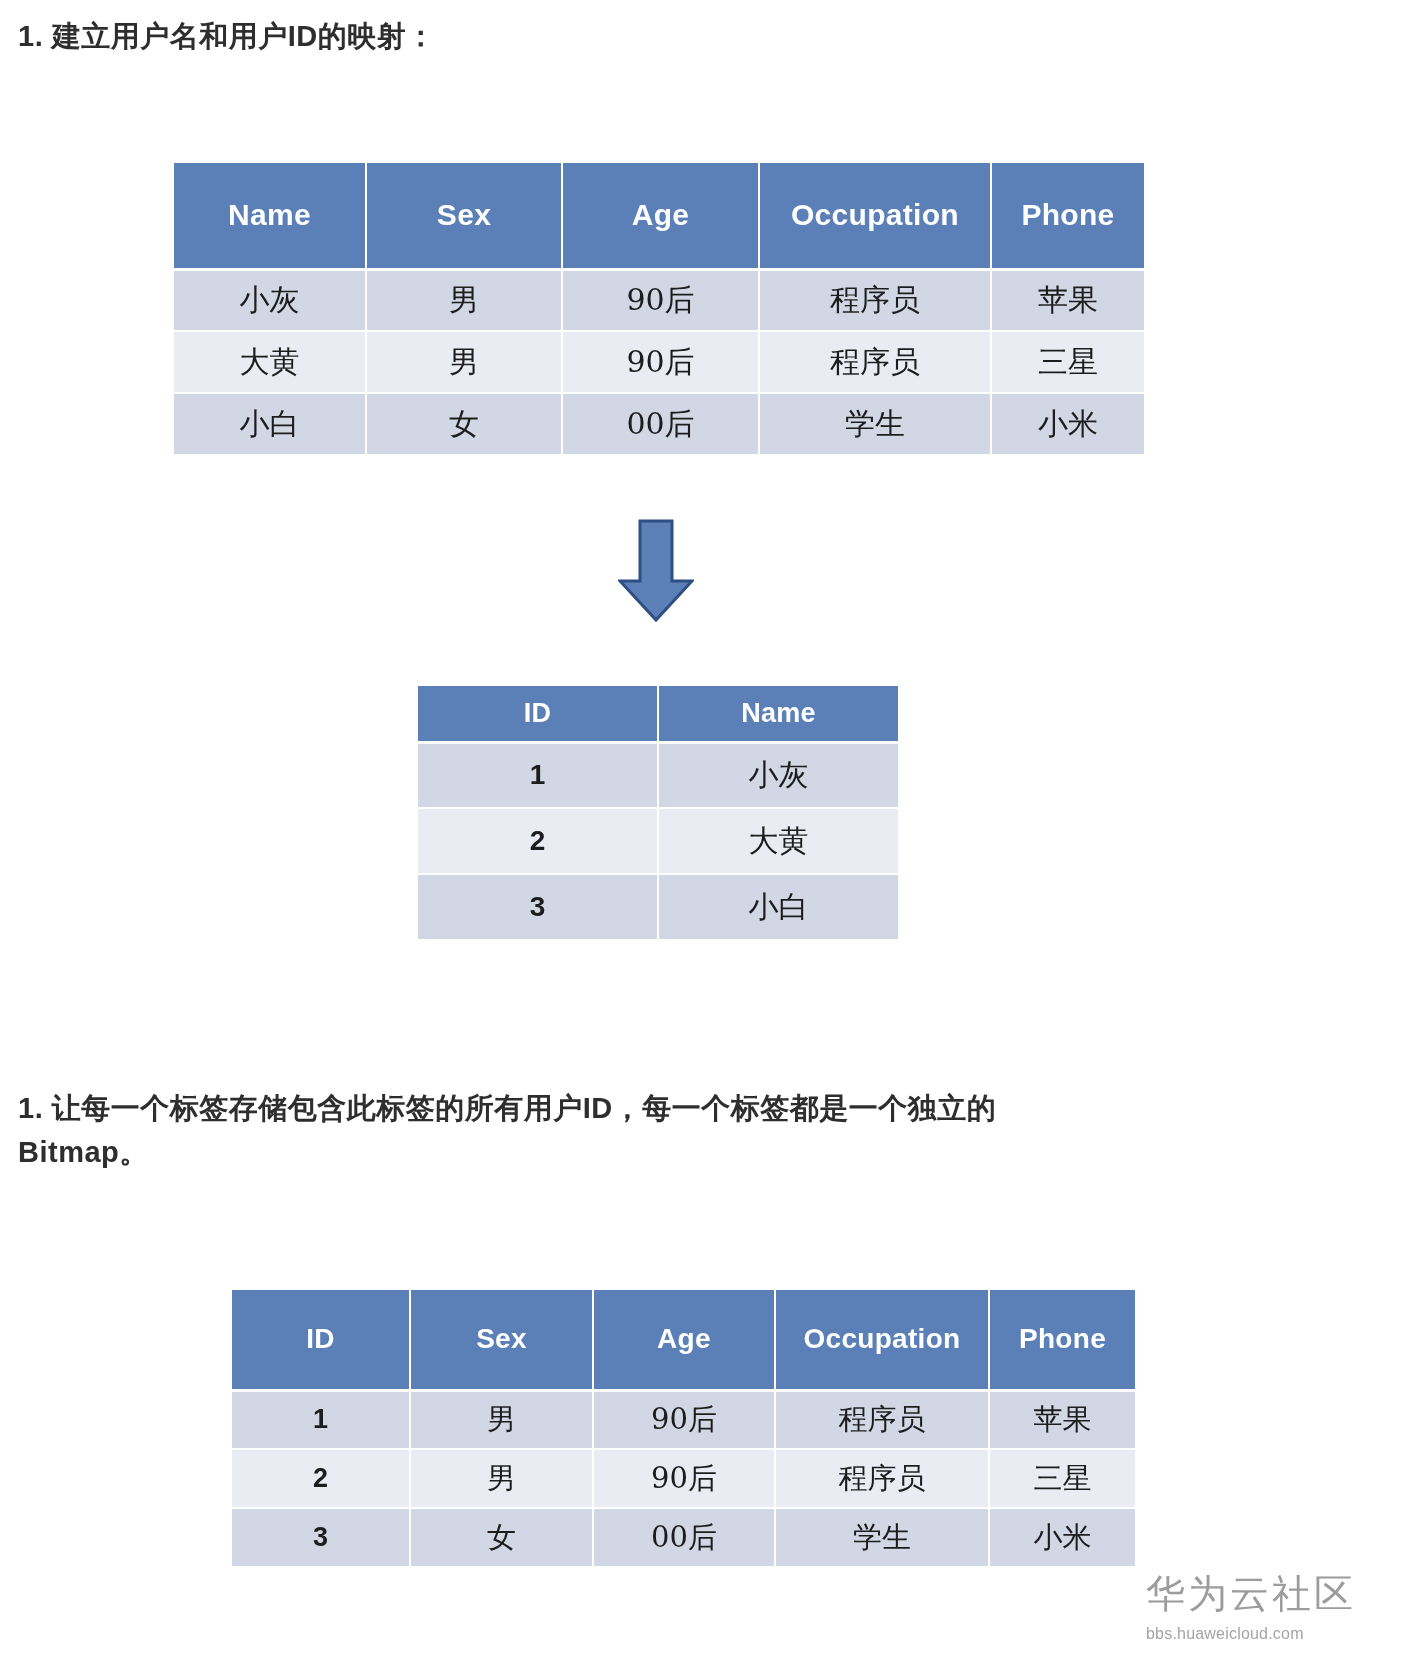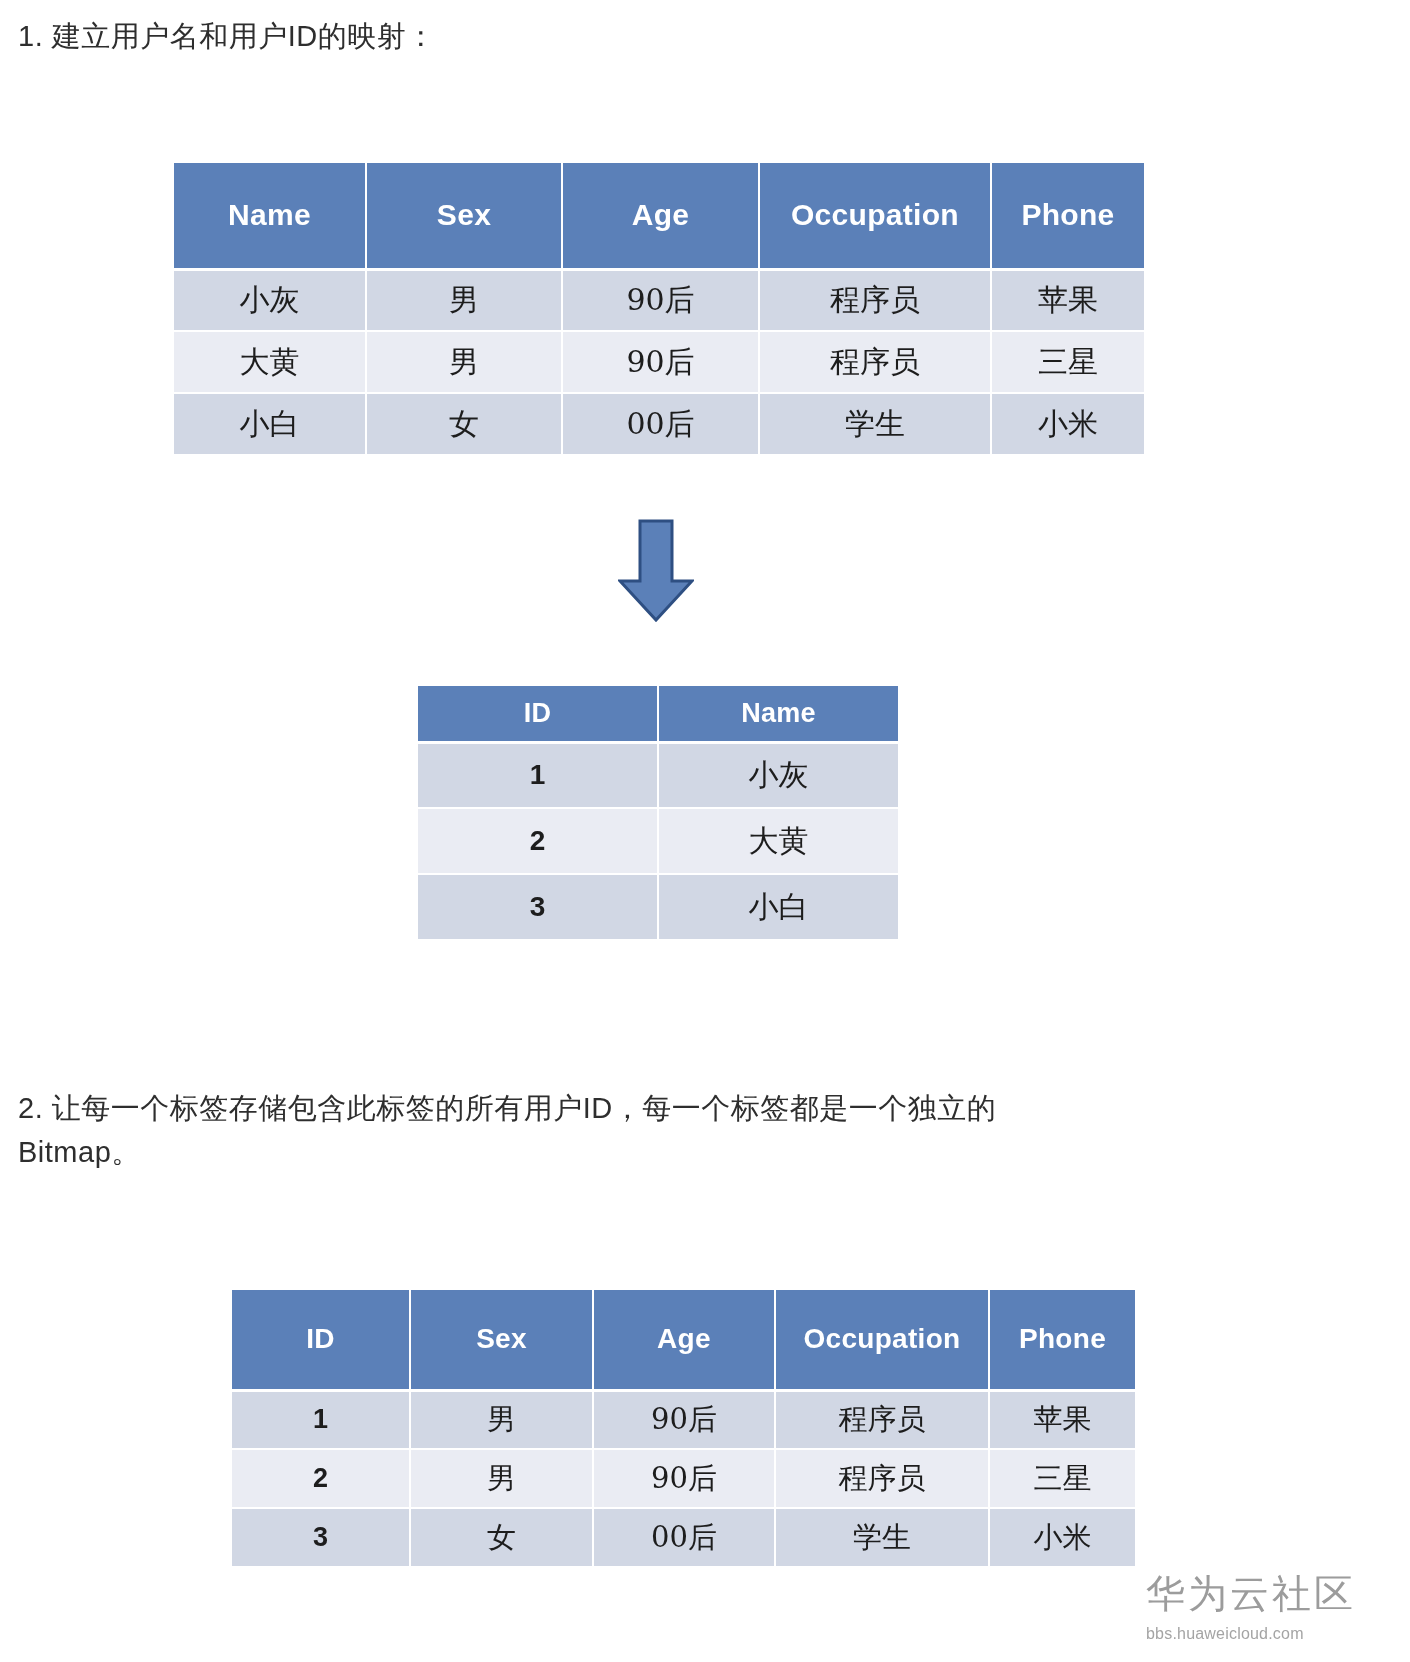--- a/index.html
+++ b/index.html
@@ -17,21 +17,21 @@
     background: #ffffff;
   }
 
   
   .heading {
     position: absolute;
     color: #2e2e2e;
     font-size: 29px;
     line-height: 44px;
     letter-spacing: 0.5px;
-    font-weight: 400;
+    font-weight: 700;
     white-space: pre-wrap;
   }
   #heading-1 { left: 18px; top: 14px; width: 1300px; }
   #heading-2 { left: 18px; top: 1086px; width: 1290px; }
 
   
   .xtable {
     position: absolute;
     border-collapse: collapse;
     table-layout: fixed;
@@ -204,21 +204,21 @@
         <td class="num">2</td>
         <td>大黄</td>
       </tr>
       <tr>
         <td class="num">3</td>
         <td>小白</td>
       </tr>
     </tbody>
   </table>
 
-  <div class="heading" id="heading-2">2. 让每一个标签存储包含此标签的所有用户ID，每一个标签都是一个独立的
+  <div class="heading" id="heading-2">1. 让每一个标签存储包含此标签的所有用户ID，每一个标签都是一个独立的
 Bitmap。</div>
 
   <table class="xtable" id="table-tags">
     <colgroup>
       <col class="c0">
         <col class="c1">
         <col class="c2">
         <col class="c3">
         <col class="c4">
     </colgroup>

